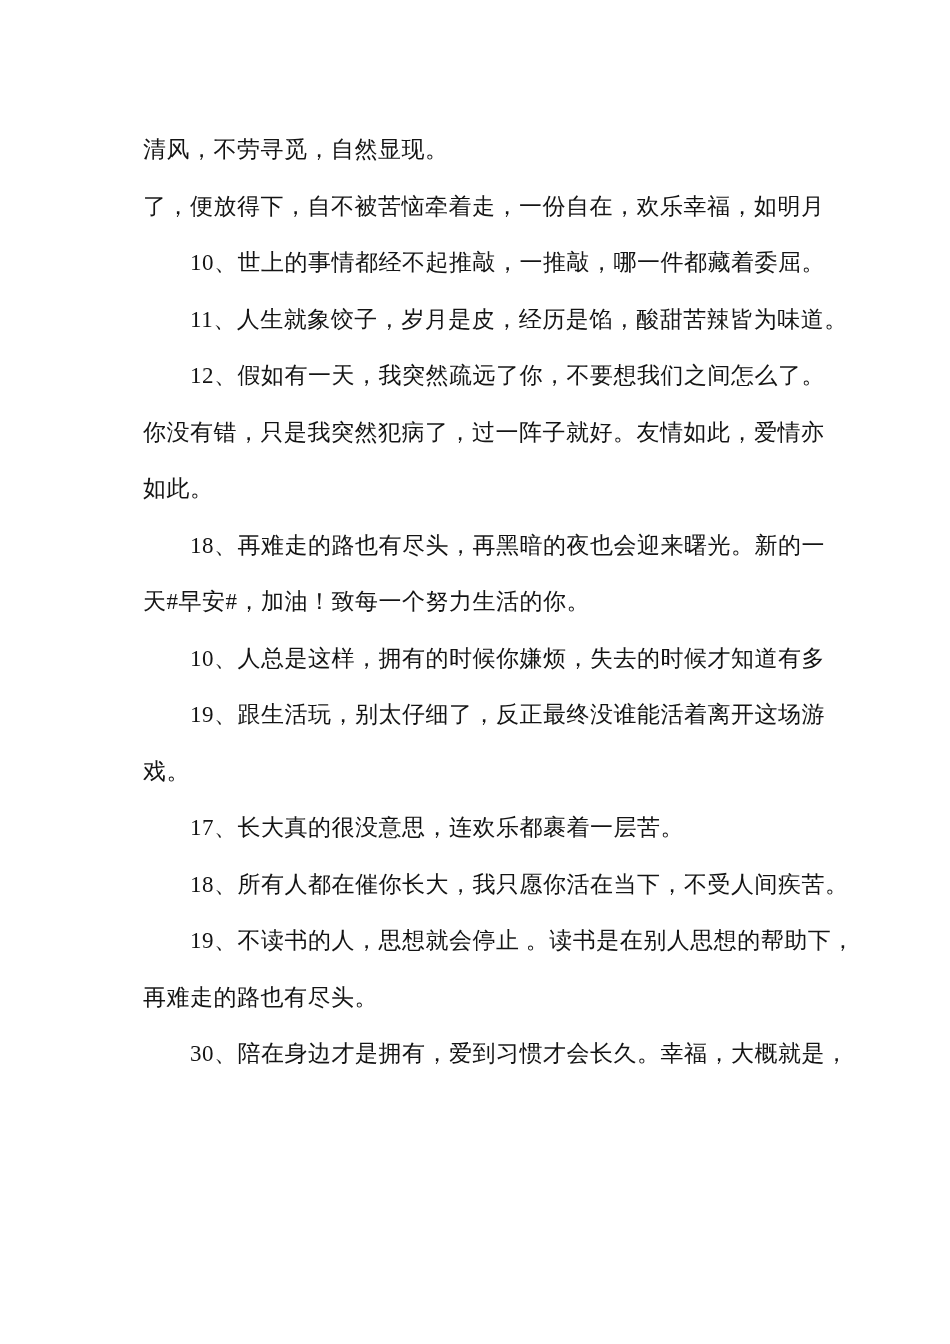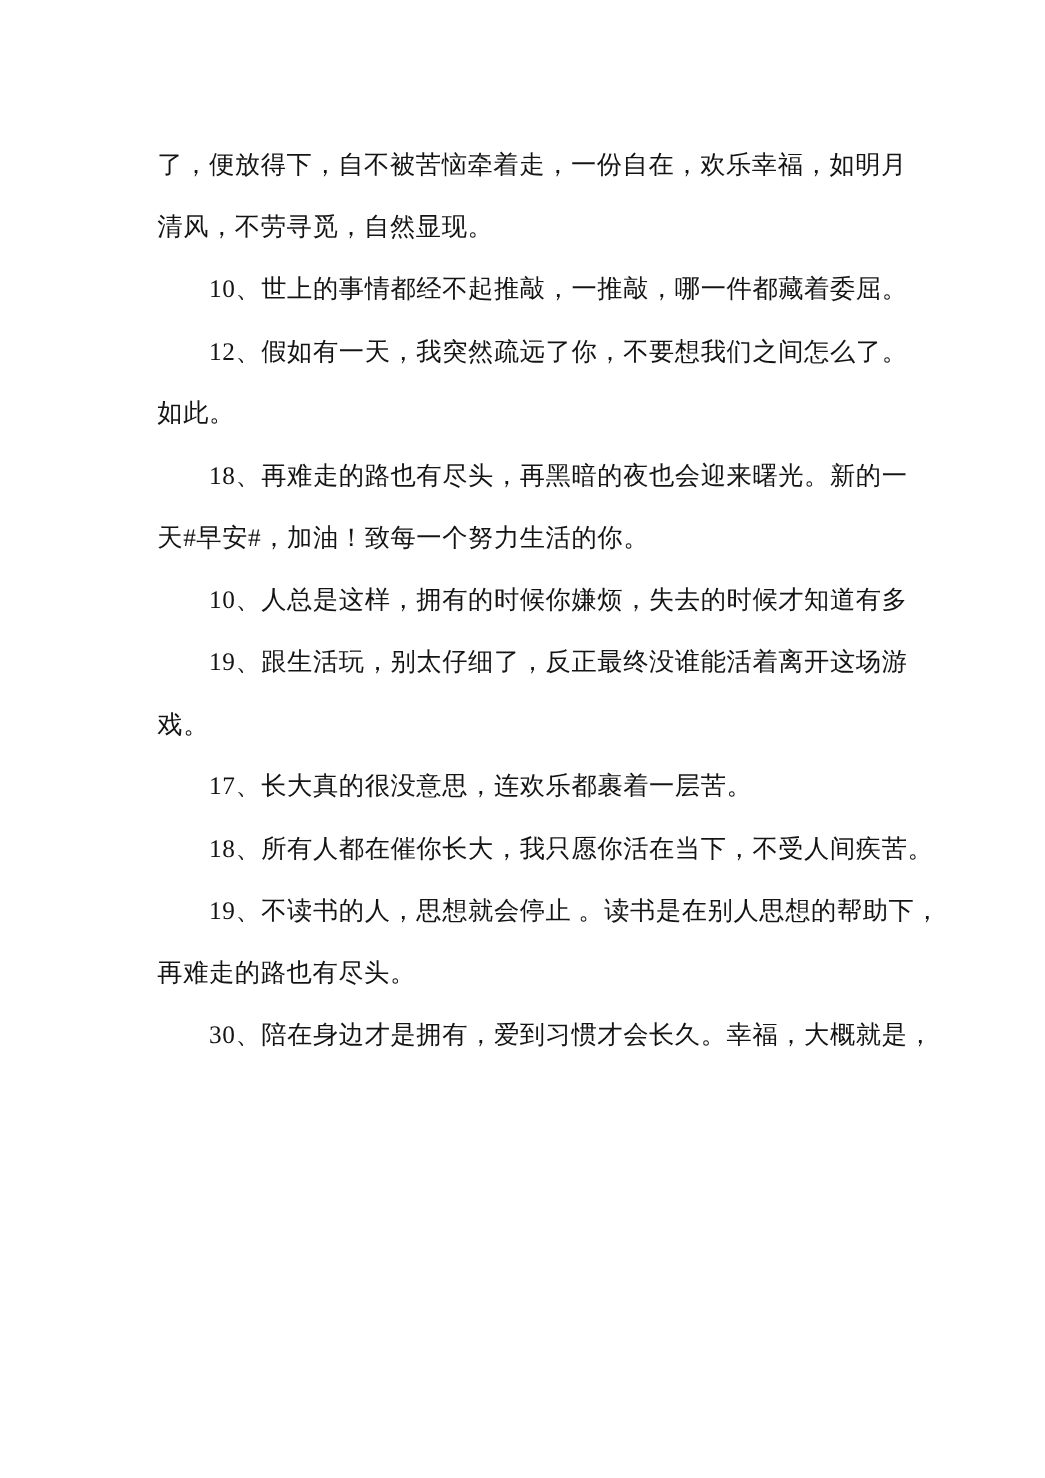--- a/index.html
+++ b/index.html
@@ -33,31 +33,35 @@
   .ind {
     padding-left: 47px;
   }
 </style>
 </head>
 <body>
 
 <div class="page">
 
   <p class="para">
+    <span class="line">清风，不劳寻觅，自然显现。</span>
     <span class="line">了，便放得下，自不被苦恼牵着走，一份自在，欢乐幸福，如明月</span>
-    <span class="line">清风，不劳寻觅，自然显现。</span>
   </p>
 
   <p class="para">
     <span class="line ind">10、世上的事情都经不起推敲，一推敲，哪一件都藏着委屈。</span>
   </p>
 
+  <p class="para">
+    <span class="line ind">11、人生就象饺子，岁月是皮，经历是馅，酸甜苦辣皆为味道。</span>
+  </p>
 
   <p class="para">
     <span class="line ind">12、假如有一天，我突然疏远了你，不要想我们之间怎么了。</span>
+    <span class="line">你没有错，只是我突然犯病了，过一阵子就好。友情如此，爱情亦</span>
     <span class="line">如此。</span>
   </p>
 
   <p class="para">
     <span class="line ind">18、再难走的路也有尽头，再黑暗的夜也会迎来曙光。新的一</span>
     <span class="line">天#早安#，加油！致每一个努力生活的你。</span>
   </p>
 
   <p class="para">
     <span class="line ind">10、人总是这样，拥有的时候你嫌烦，失去的时候才知道有多</span>

